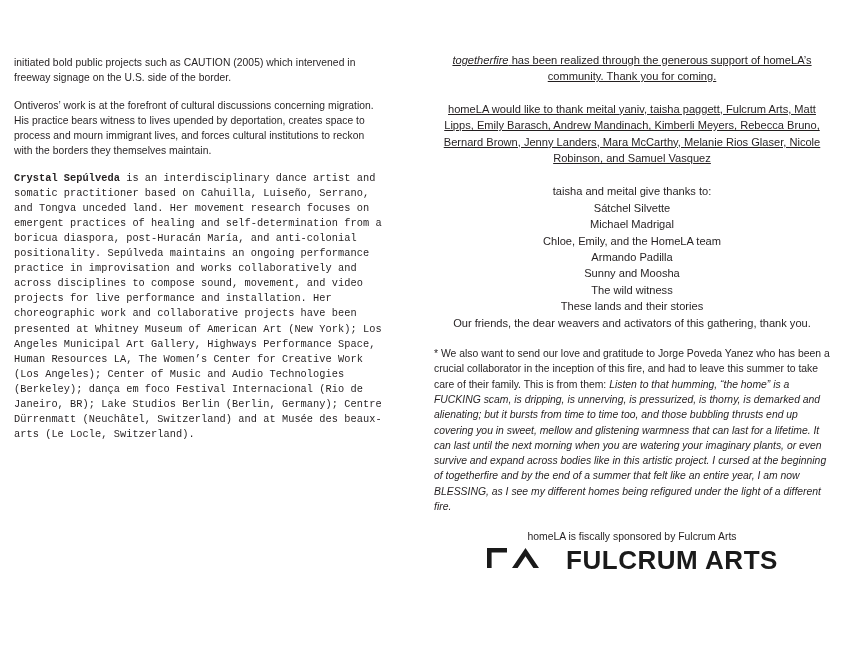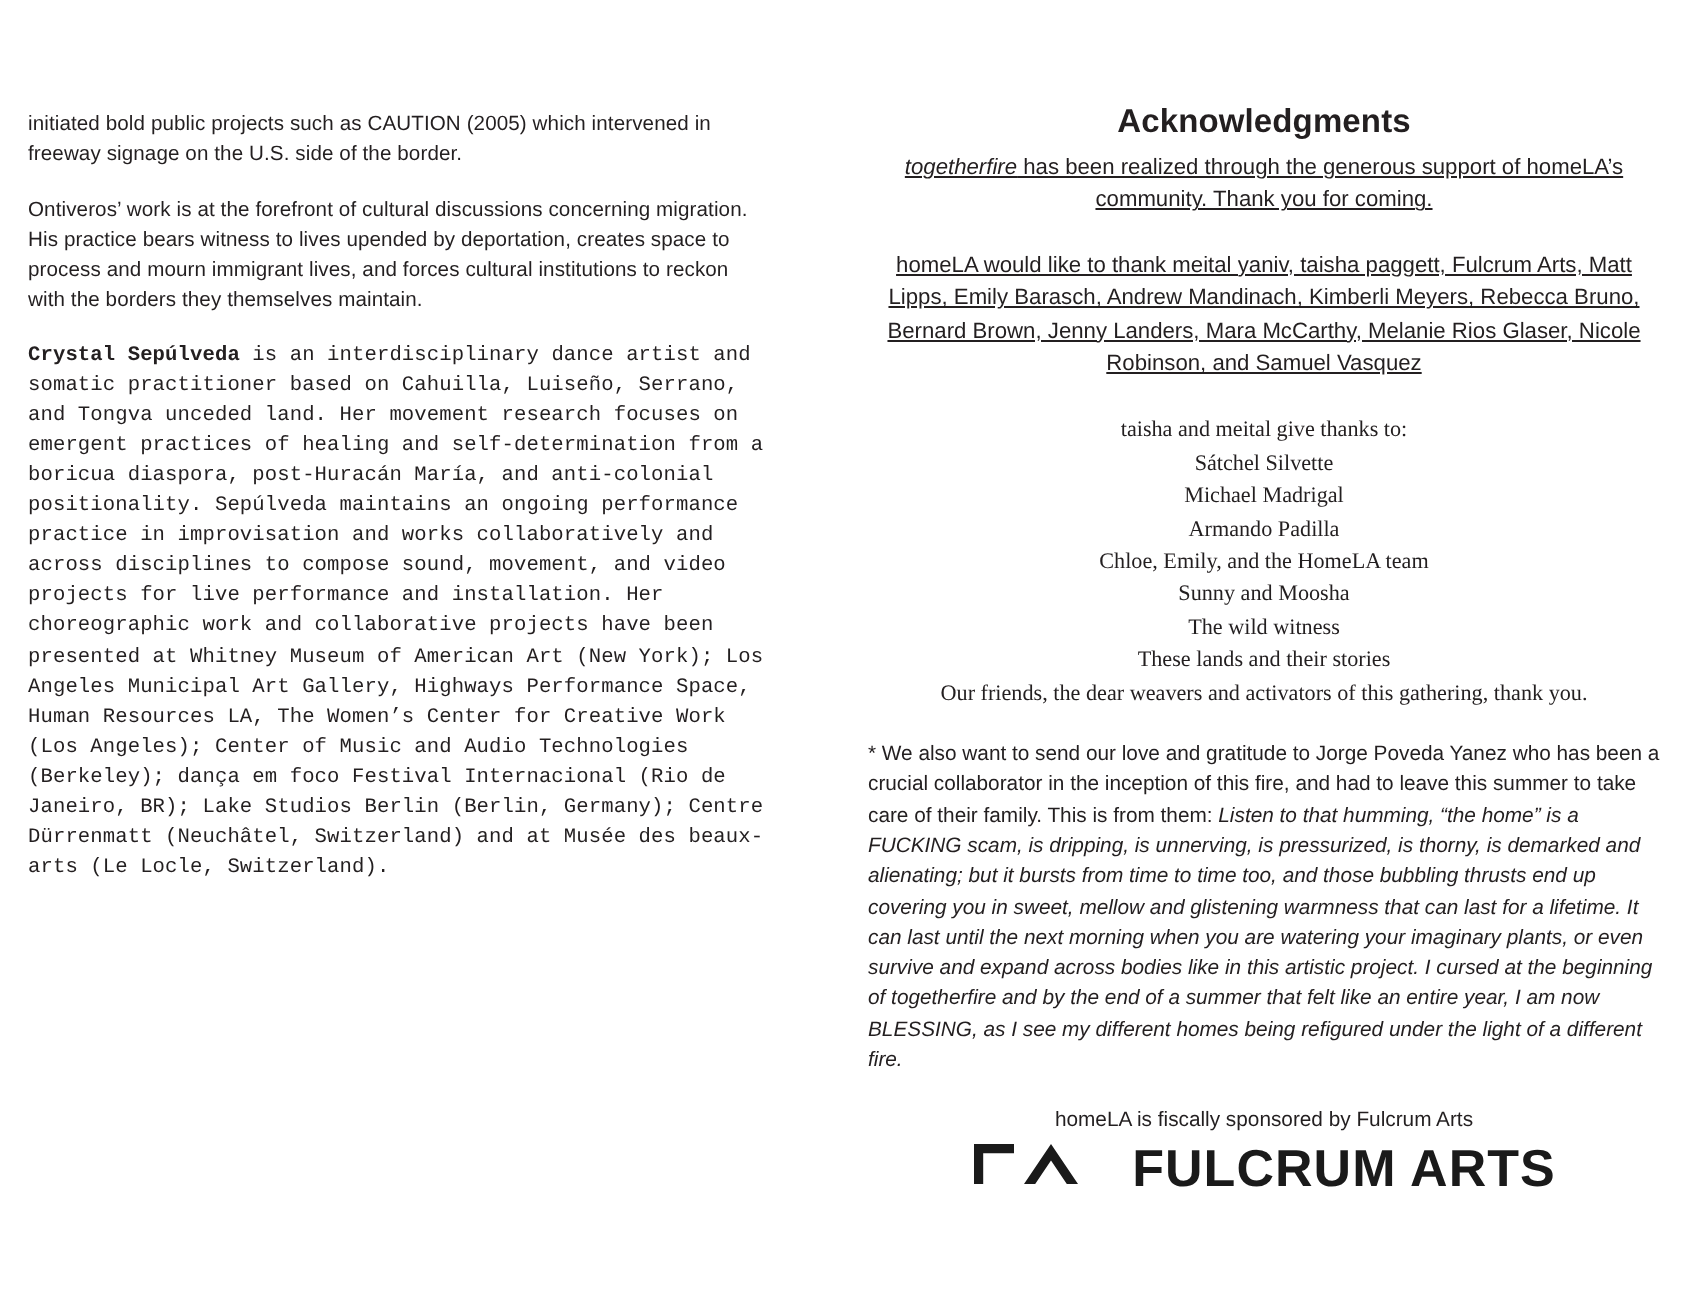--- a/index.html
+++ b/index.html
@@ -68,21 +68,20 @@
   .gap-a { height: 16px; }
   .gap-b { height: 17px; }
   .gap-c { height: 15px; }
 
   .thanks-list {
     font-size: 11.1px;
     line-height: 16.4px;
     text-align: center;
     margin: 0;
     color: #231f20;
-    font-family: Liberation Serif, serif;
   }
   .thanks-list div { white-space: nowrap; }
 
   .note-par {
     font-size: 10.4px;
     line-height: 15.3px;
     text-align: left;
     margin: 0;
     color: #231f20;
   }
@@ -127,36 +126,35 @@
     <p class="body-par"><span>initiated bold public projects such as CAUTION (2005) which intervened in freeway signage on the U.S. side of the border.</span></p>
 
     <p class="body-par"><span>Ontiveros’ work is at the forefront of cultural discussions concerning migration. His practice bears witness to lives upended by deportation, creates space to process and mourn immigrant lives, and forces cultural institutions to reckon with the borders they themselves maintain.</span></p>
 
     <p class="body-par"><span class="nm">Crystal Sepúlveda</span><span> is an interdisciplinary dance artist and somatic practitioner based on Cahuilla, Luiseño, Serrano, and Tongva unceded land. Her movement research focuses on emergent practices of healing and self-determination from a boricua diaspora, post-Huracán María, and anti-colonial positionality. Sepúlveda maintains an ongoing performance practice in improvisation and works collaboratively and across disciplines to compose sound, movement, and video projects for live performance and installation. Her choreographic work and collaborative projects have been presented at Whitney Museum of American Art (New York); Los Angeles Municipal Art Gallery, Highways Performance Space, Human Resources LA, The Women’s Center for Creative Work (Los Angeles); Center of Music and Audio Technologies (Berkeley); dança em foco Festival Internacional (Rio de Janeiro, BR); Lake Studios Berlin (Berlin, Germany); Centre Dürrenmatt (Neuchâtel, Switzerland) and at Musée des beaux-arts (Le Locle, Switzerland).</span></p>
 
   </div>
 
   <div class="col col-right">
 
-    <h1 class="ack-title">Acknowledgments</h1>
 
     <p class="center-par"><span class="it">togetherfire</span><span> has been realized through the generous support of homeLA’s community.  Thank you for coming.</span></p>
 
     <div class="gap-a"></div>
 
     <p class="center-par">homeLA would like to thank meital yaniv, taisha paggett, Fulcrum Arts, Matt Lipps, Emily Barasch, Andrew Mandinach, Kimberli Meyers, Rebecca Bruno, Bernard Brown, Jenny Landers, Mara McCarthy, Melanie Rios Glaser, Nicole Robinson, and Samuel Vasquez</p>
 
     <div class="gap-b"></div>
 
     <div class="thanks-list">
       <div>taisha and meital give thanks to:</div>
       <div>Sátchel Silvette</div>
       <div>Michael Madrigal</div>
+      <div>Chloe, Emily, and the HomeLA team</div>
       <div>Armando Padilla</div>
-      <div>Chloe, Emily, and the HomeLA team</div>
       <div>Sunny and Moosha</div>
       <div>The wild witness</div>
       <div>These lands and their stories</div>
       <div>Our friends, the dear weavers and activators of this gathering, thank you.</div>
     </div>
 
     <div class="gap-c"></div>
 
     <p class="note-par"><span>* We also want to send our love and gratitude to Jorge Poveda Yanez who has been a crucial collaborator in the inception of this fire, and had to leave this summer to take care of their family. This is from them: </span><span class="it">Listen to that humming, “the home” is a FUCKING scam, is dripping, is unnerving, is pressurized, is thorny, is demarked and alienating; but it bursts from time to time too, and those bubbling thrusts end up covering you in sweet, mellow and glistening warmness that can last for a lifetime. It can last until the next morning when you are watering your imaginary plants, or even survive and expand across bodies like in this artistic project. I cursed at the beginning of togetherfire and by the end of a summer that felt like an entire year, I am now BLESSING, as I see my different homes being refigured under the light of a different fire.</span></p>
 

